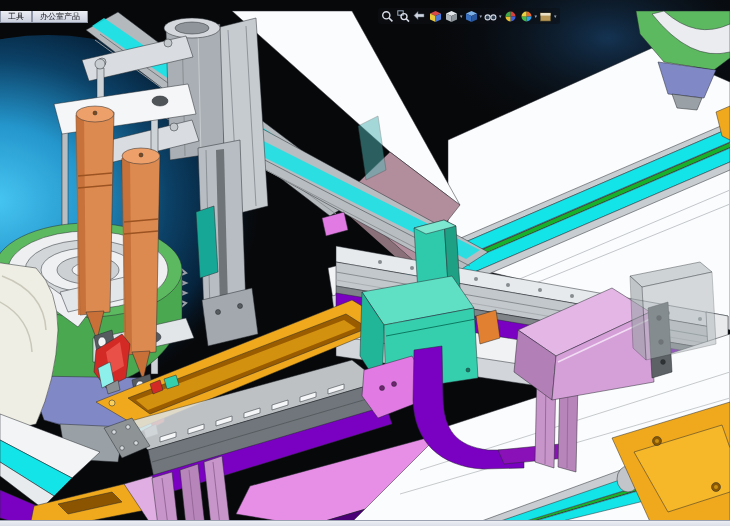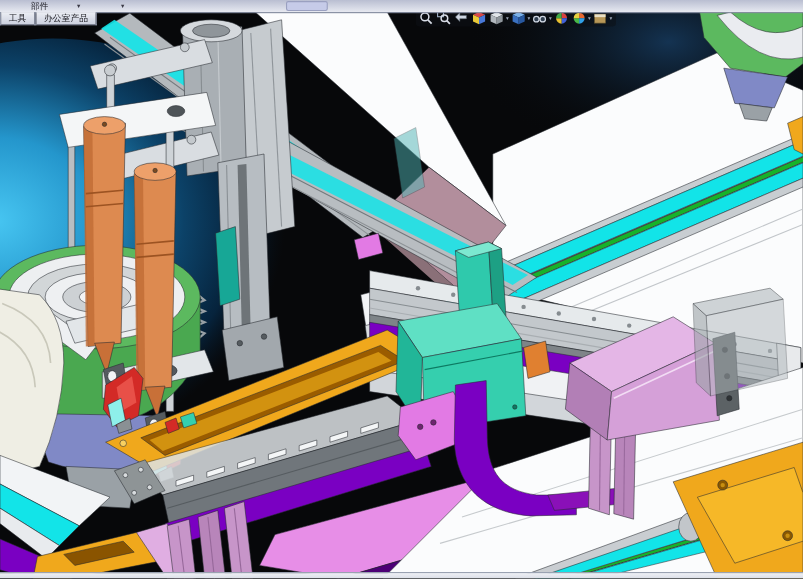--- a/index.html
+++ b/index.html
@@ -314,26 +314,20 @@
       <polygon class="e" points="648,308 668,302 672,372 652,378" fill="#5c6265"></polygon>
       <circle class="e" cx="659" cy="318" r="2.4" fill="#2e3234"></circle>
         <circle class="e" cx="661" cy="342" r="2.4" fill="#2e3234"></circle>
         <circle class="e" cx="663" cy="362" r="2.4" fill="#2e3234"></circle>
       <polygon class="e" points="630,276 700,262 712,272 642,287" fill="#c3cacd" opacity="0.8"></polygon>
       <polygon class="e" points="642,287 712,272 716,344 646,360" fill="#aeb6ba" opacity="0.5"></polygon>
       <polygon class="e" points="630,276 642,287 646,360 633,348" fill="#9aa2a6" opacity="0.6"></polygon>
     </g>
   </svg>
 
-  <div id="topbar">
-    <span class="lbl">部件</span>
-    <span class="crt" style="left:70px">▾</span>
-    <span class="crt" style="left:110px">▾</span>
-    <span class="hl"></span>
-  </div>
 
   <div id="tabs">
     <div class="tab">工具</div>
     <div class="tab">办公室产品</div>
   </div>
 
   <div id="hud">
     <span class="ic">
       <svg viewBox="0 0 13 13">
           <circle cx="5.3" cy="5.3" r="3.6" fill="none" stroke="#d8dce6" stroke-width="1.4"></circle>

